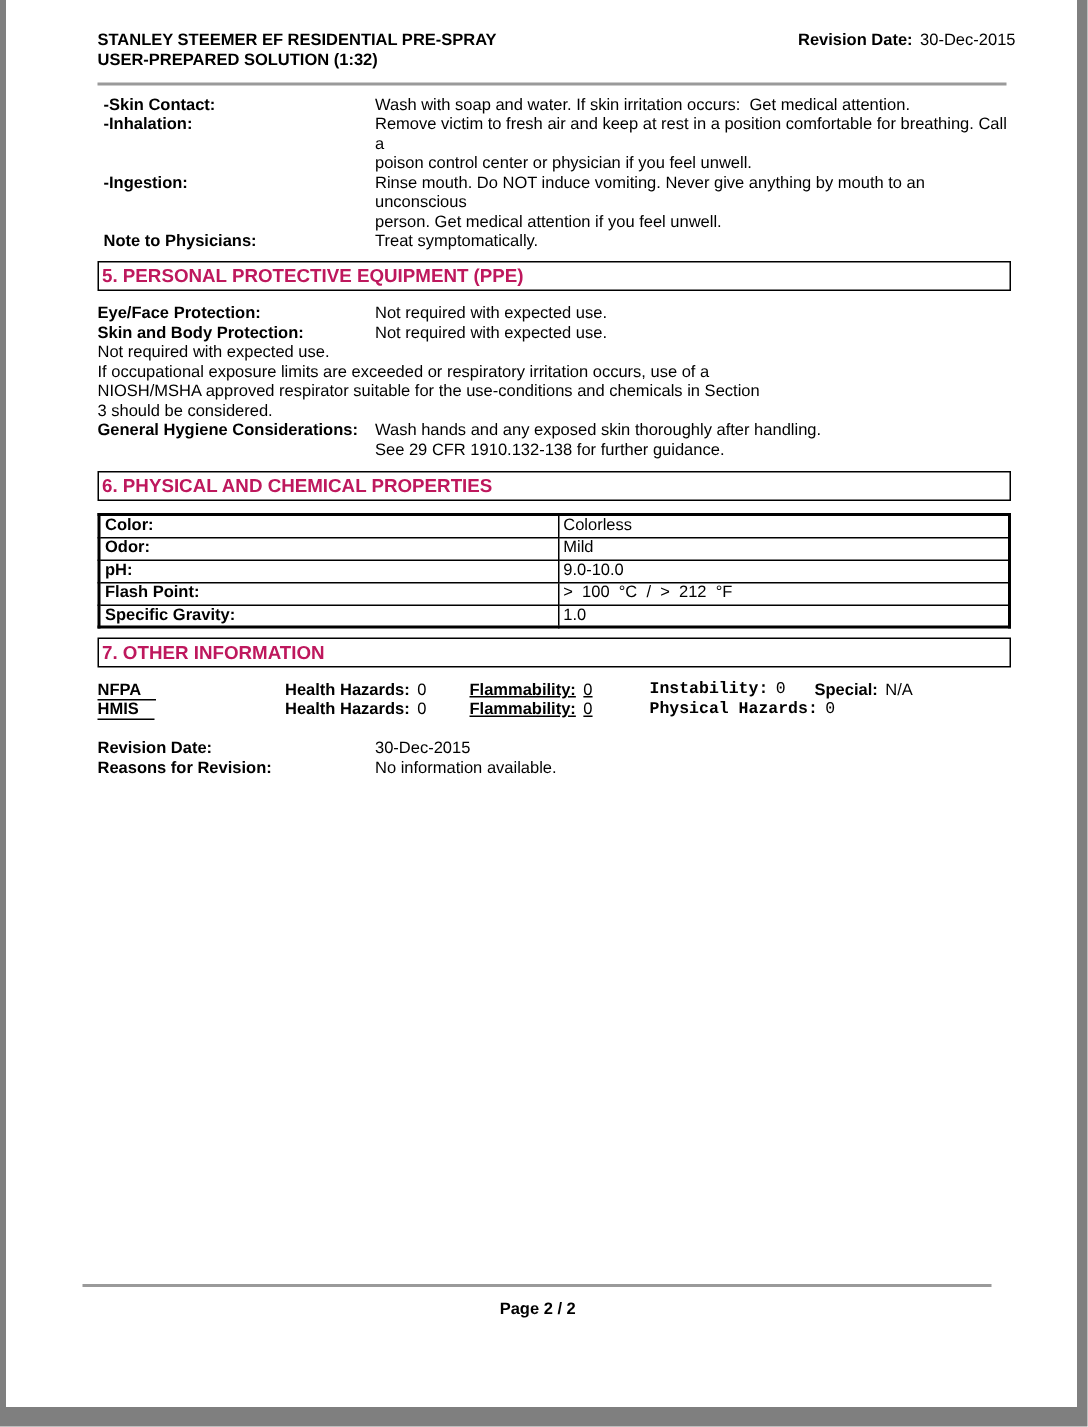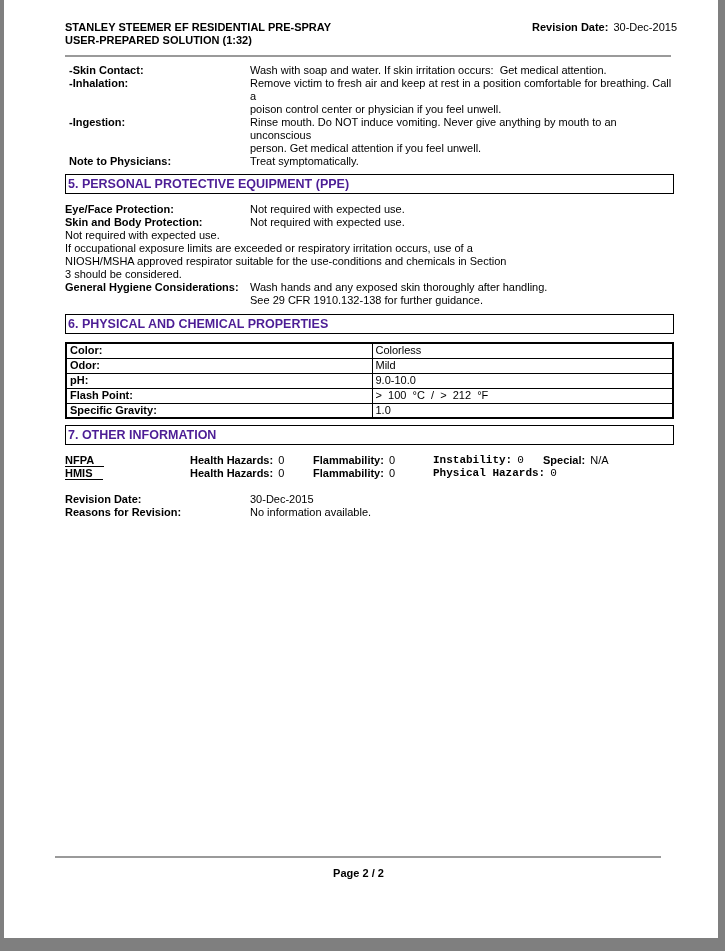--- a/index.html
+++ b/index.html
@@ -32,21 +32,21 @@
   
   .kv-row { display:flex; line-height:13px; }
   .kv-label { flex:none; width:185px; font-weight:bold; }
   .kv-value { flex:1; min-width:0; white-space:pre-wrap; }
   .first-aid { margin-top:7px; }
   .first-aid .kv-label { padding-left:4px; }
 
   
   .section-heading {
     border:1px solid #000;
-    color:#4c1d95;
+    color:#be185d;
     font-weight:bold;
     font-size:12.5px;
     line-height:15px;
     padding:2px 0 1px 2px;
     height:20px;
     width:609px;
   }
   .mt-s5 { margin-top:6px; }
   .rows-s5 { margin-top:9px; }
   .mt-s6 { margin-top:7px; }
@@ -68,21 +68,21 @@
   }
   .props-table td.prop { width:306px; font-weight:bold;margin-left:32px; }
   .props-table td.val  { white-space:pre-wrap; }
 
   
   .ratings { margin-top:9px; }
   .ratings-row { display:flex; line-height:13px; }
   .sys { flex:none; width:125px; }
   .sys-inner { font-weight:bold; border-bottom:1px solid #000; padding-right:10px; }
   .cell { flex:none; white-space:nowrap; }
-  .c1 { width:123px; } .c2 { width:120px; } .c3 { width:110px;font-family:Liberation Mono, monospace; } .c4 { flex:1; }
+  .c1 { width:123px; } .c2 { width:120px;text-decoration:underline; } .c3 { width:110px;font-family:Liberation Mono, monospace; } .c4 { flex:1; }
   .cell .lbl { font-weight:bold; margin-right:5px; }
 
   .revisions { margin-top:13px; }
 
   
   .footer { position:absolute; top:856px; left:50px; width:609px; text-align:center; }
   .footer .hrule { margin:0 0 9px 1px; }
   .footer-text { font-weight:bold; line-height:13px; }
 </style>
 </head>

